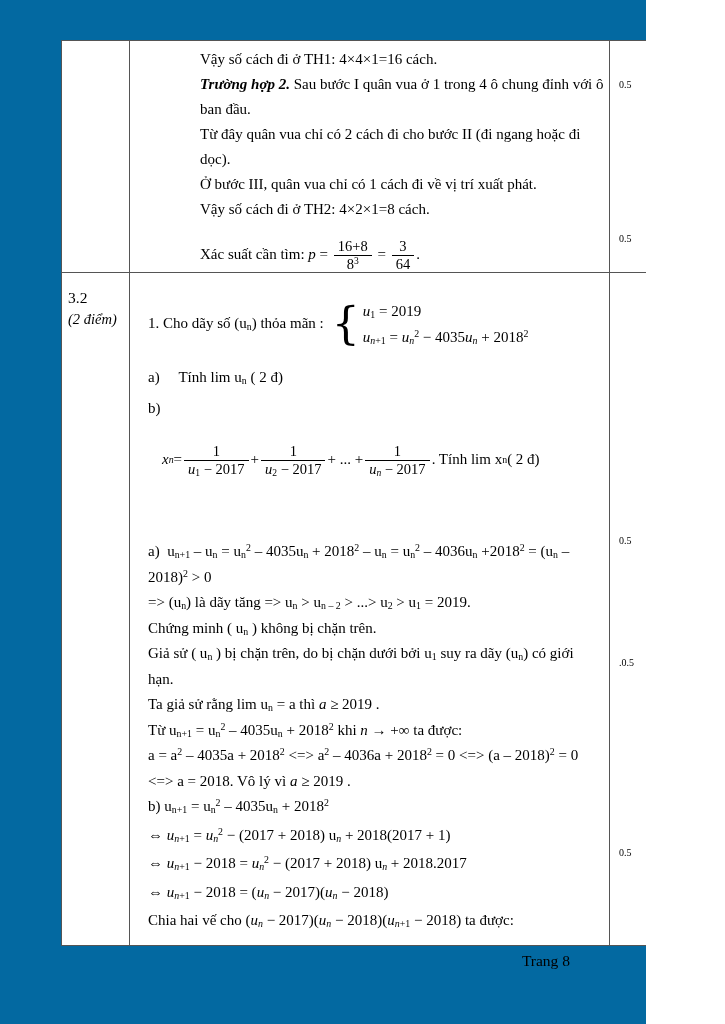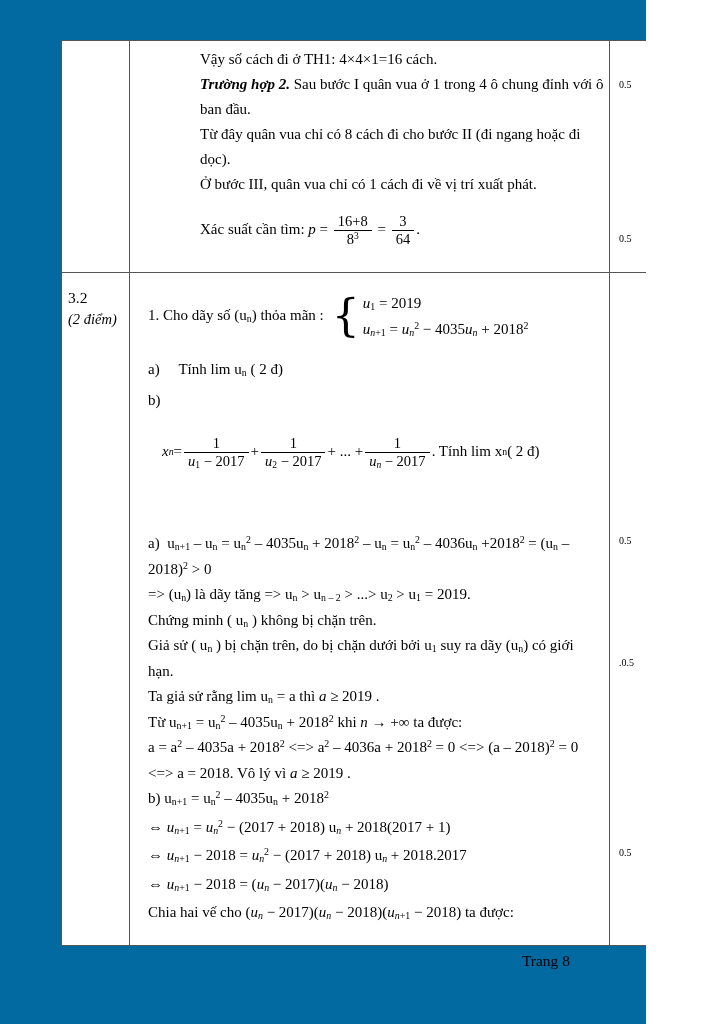--- a/index.html
+++ b/index.html
@@ -13,21 +13,21 @@
     border:1px solid #555;
   }
   .cell{overflow:hidden;background:#fff}
   .c2,.c3{border-left:1px solid #555}
   .r2{border-top:1px solid #555}
 
   
   .content1{padding:6px 0 0 70px;font-size:15px;line-height:25px}
   .content1 .line{margin:0}
   
-  .content2{padding:0 8px 0 18px;font-size:15px;line-height:25.5px}
+  .content2{padding:8px 8px 0 18px;font-size:15px;line-height:25.5px}
 
   .idcell{padding:16px 4px 0 6px;font-size:15.5px}
   .q-num{font-weight:normal}
   .q-note{font-style:italic;font-size:14.5px;margin-top:4px}
 
   .ptscell{position:relative;font-size:10px}
   .pts{position:absolute;left:9px;white-space:nowrap}
   .pts1a{top:38px}
   .pts1b{top:192px}
   .pts2a{top:262px}
@@ -58,22 +58,23 @@
 <body>
 
 <div class="page">
   <div class="answer-table">
 
     <div class="cell r1 c1"></div>
 
     <div class="cell r1 c2 content1">
       <p class="line">Vậy số cách đi ở TH1: 4×4×1=16 cách.</p>
       <p class="line"><b><i>Trường hợp 2.</i></b> Sau bước I quân vua ở 1 trong 4 ô chung đỉnh với ô ban đầu.</p>
-      <p class="line">Từ đây quân vua chỉ có 8 cách đi cho bước II (đi ngang hoặc đi dọc).</p>
+      <p class="line">Từ đây quân vua chỉ có 2 cách đi cho bước II (đi ngang hoặc đi dọc).</p>
       <p class="line">Ở bước III, quân vua chỉ có 1 cách đi về vị trí xuất phát.</p>
+      <p class="line">Vậy số cách đi ở TH2: 4×2×1=8 cách.</p>
       <p class="line">Xác suất cần tìm: <i>p</i> = <span class="frac"><span class="fnum">16+8</span><span class="fden">8<sup>3</sup></span></span> = <span class="frac"><span class="fnum">3</span><span class="fden">64</span></span>.</p>
     </div>
 
     <div class="cell r1 c3 ptscell">
       <span class="pts pts1a">0.5</span>
       <span class="pts pts1b">0.5</span>
     </div>
 
     <div class="cell r2 c1 idcell">
       <div class="q-num">3.2</div>

